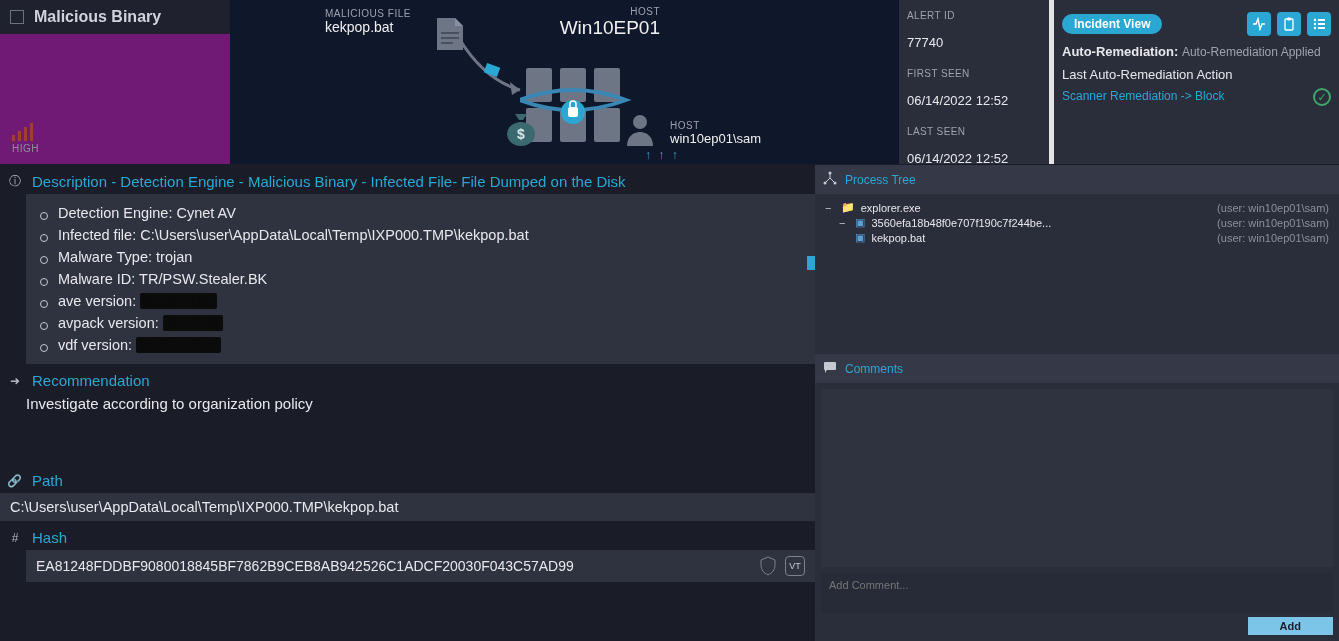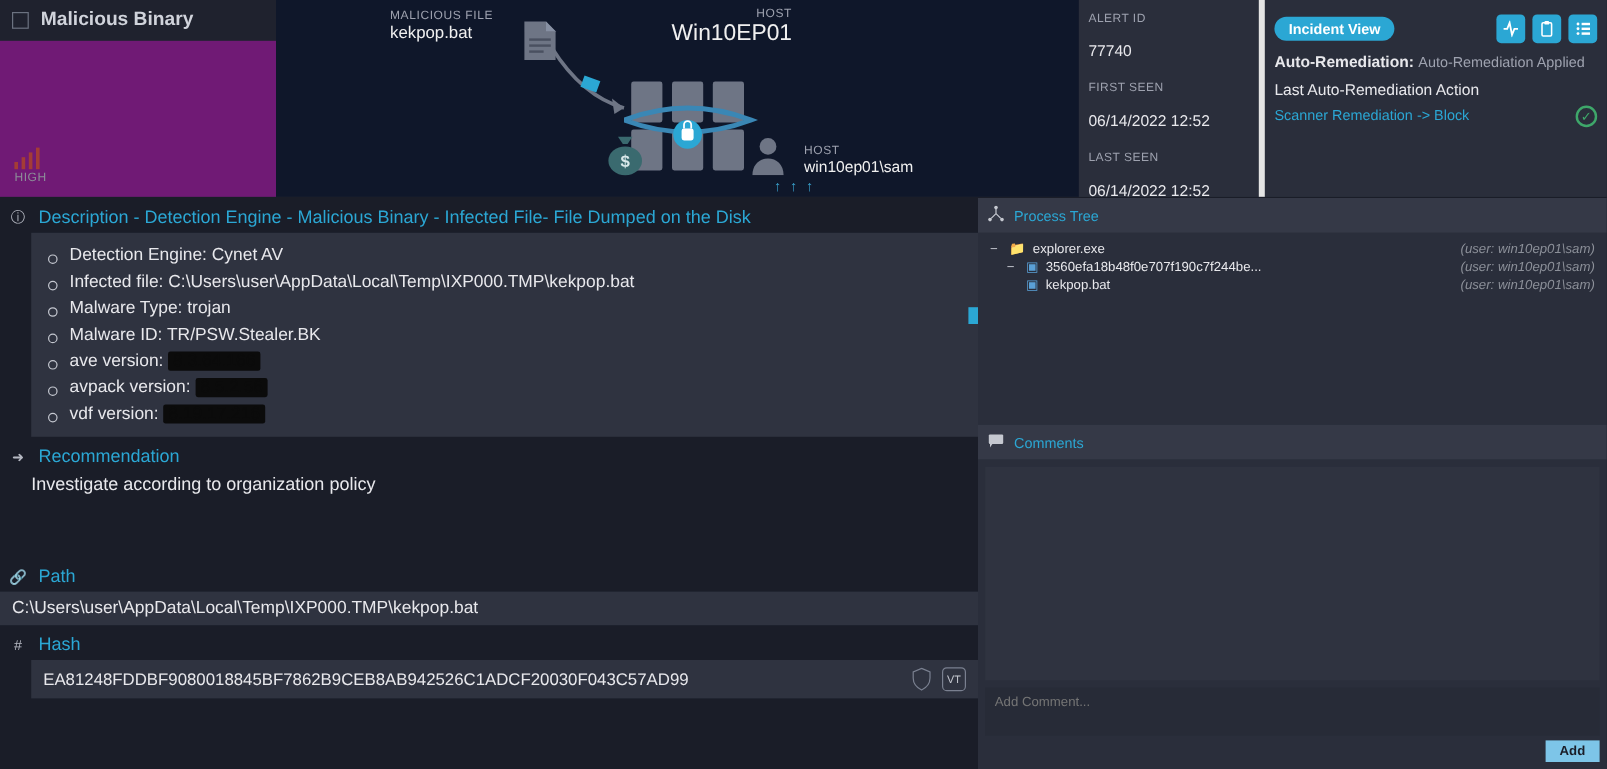--- a/index.html
+++ b/index.html
@@ -202,40 +202,40 @@
   height:160px;
 }
 .tree-row {
   display:flex; align-items:center; gap:6px; font-size:11px;
   padding:1px 0;
 }
 .tree-row .toggle { color:#c5c8d0; width:10px; }
 .tree-row .folder { color:#d6b85a; }
 .tree-row .bfile { color:#5aa0d6; }
 .tree-row .name { color:#e8e8ec; }
-.tree-row .user { color:#8c9099; margin-left:auto;font-style:italic;}
+.tree-row .user { color:#8c9099; margin-left:auto;}
 .indent1 { padding-left:14px; }
 .indent2 { padding-left:30px; }
 .cmt-body {
   flex:1;
   background:#2a2e3b;
   display:flex;
   flex-direction:column;
   padding:6px 6px;
 }
 .cmt-list { flex:1; background:#2f3340; margin-bottom:6px; }
 .cmt-input {
   background:#272b37; border:none; color:#8c9099;
   padding:6px 8px; font-size:11px; height:40px; resize:none;
   font-family:inherit;
 }
 .add-btn {
   align-self:flex-end;
   background:#7dc5e8; color:#1a1d28; border:none;
-  padding:3px 12px; font-size:11px; font-weight:600;
+  padding:3px 32px; font-size:11px; font-weight:600;
   margin-top:4px;
 }
 </style>
 </head>
 <body>
 
 <div class="top-bar">
   <div class="left-sidebar">
     <div class="title-row">
       <div class="checkbox"></div>

